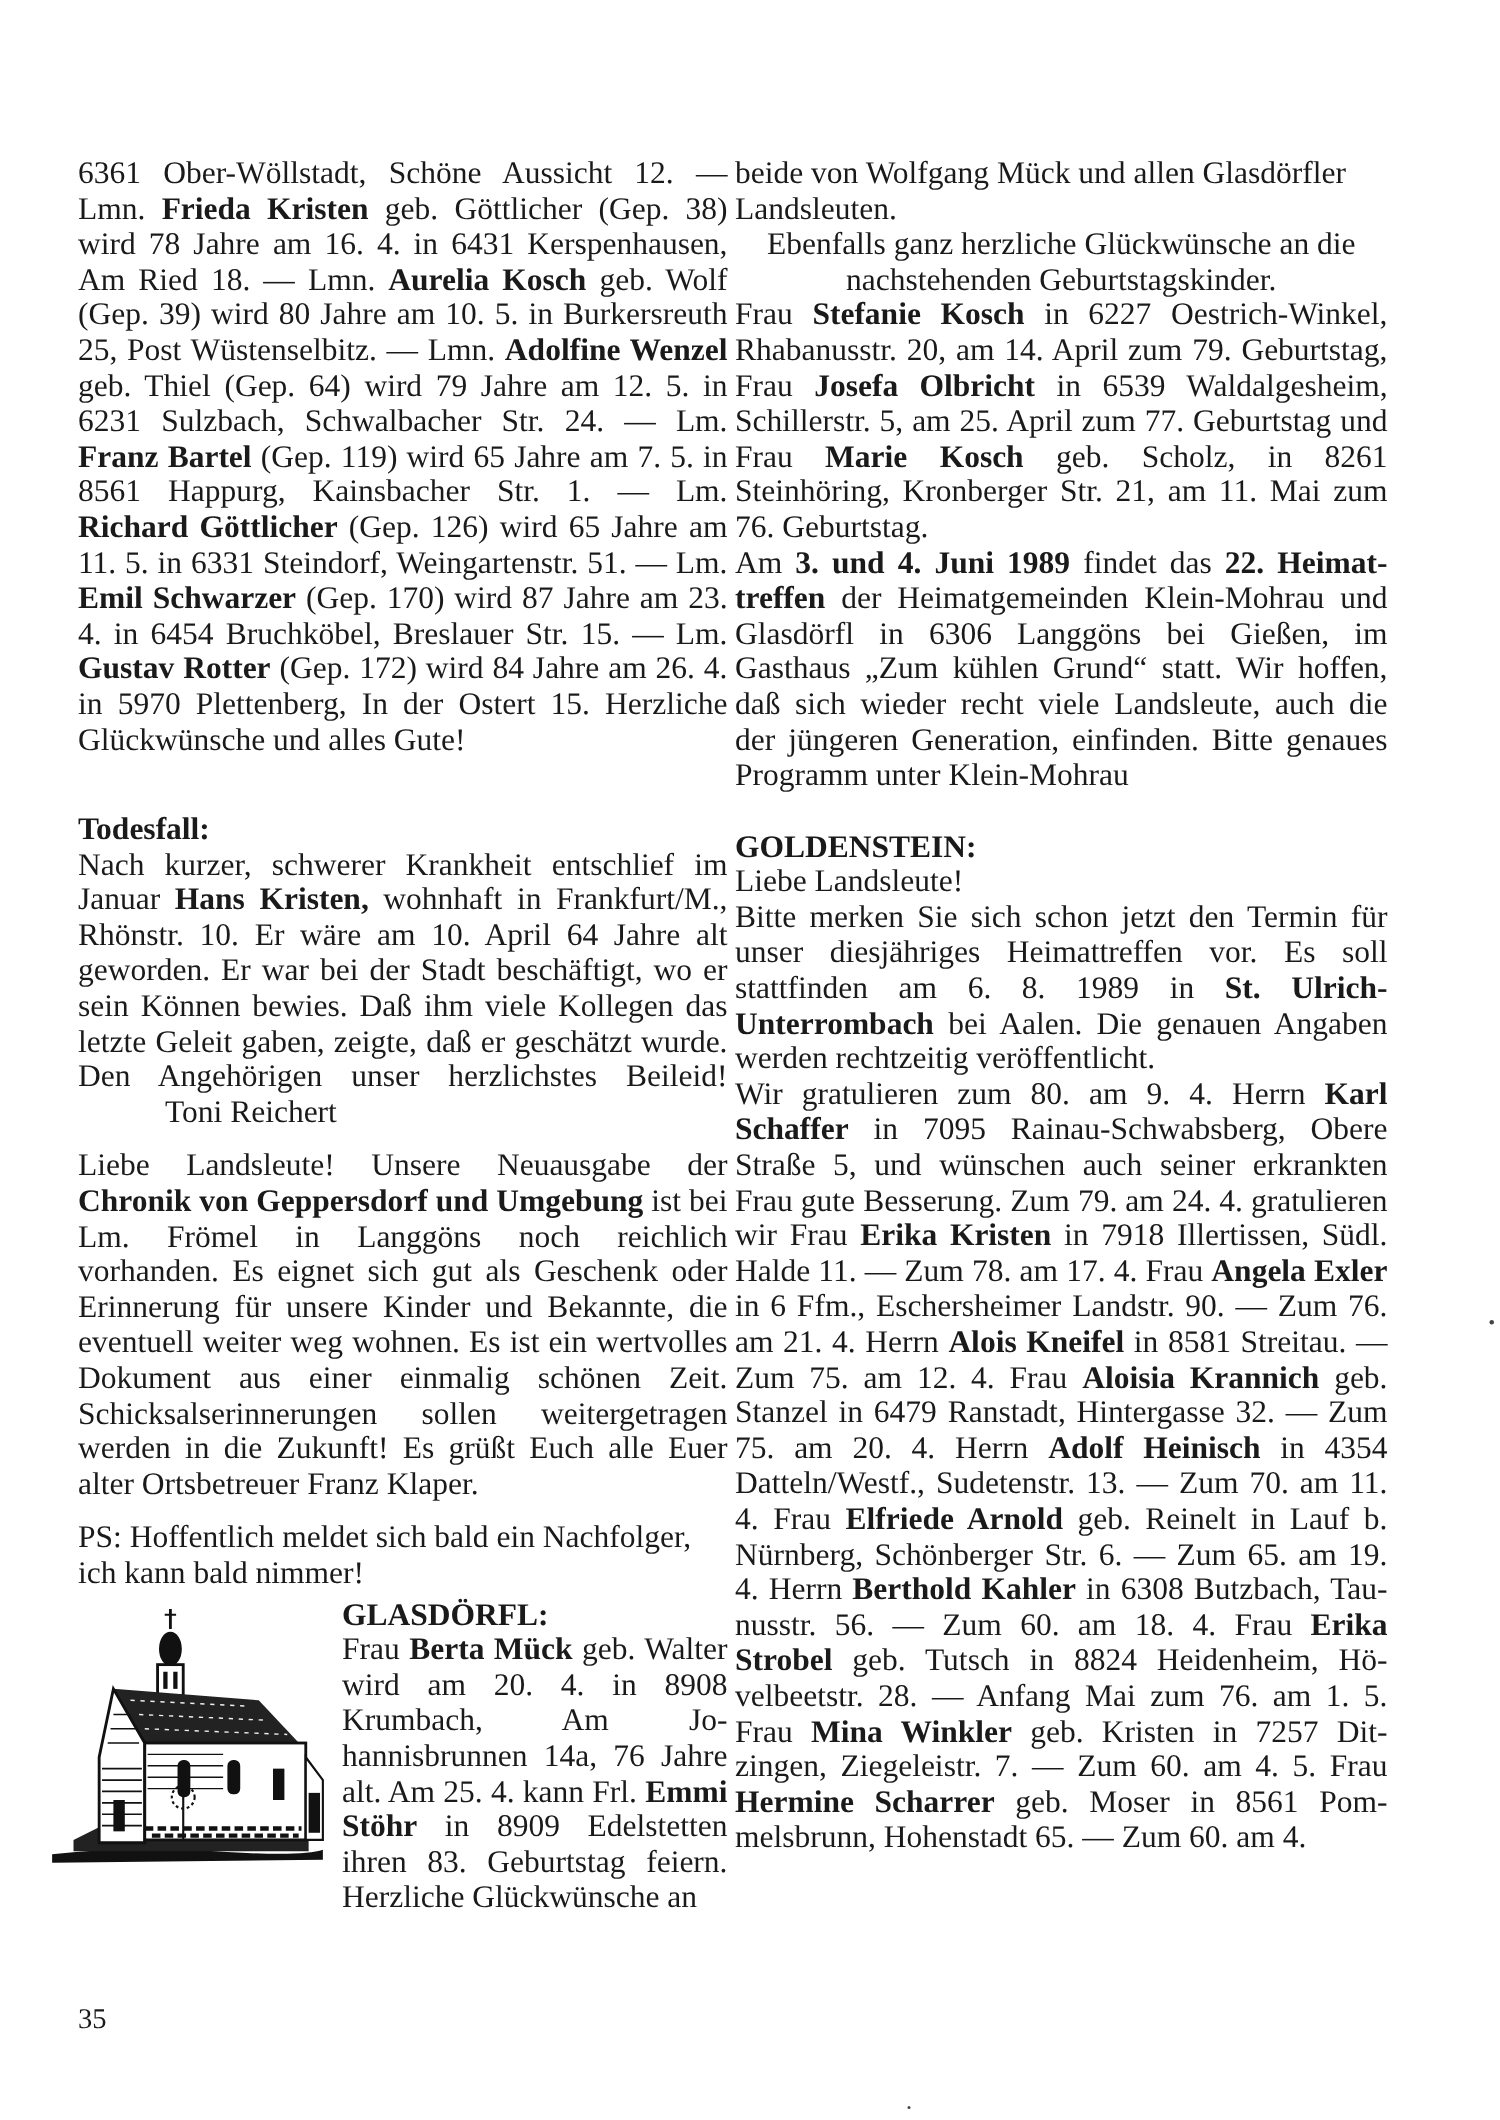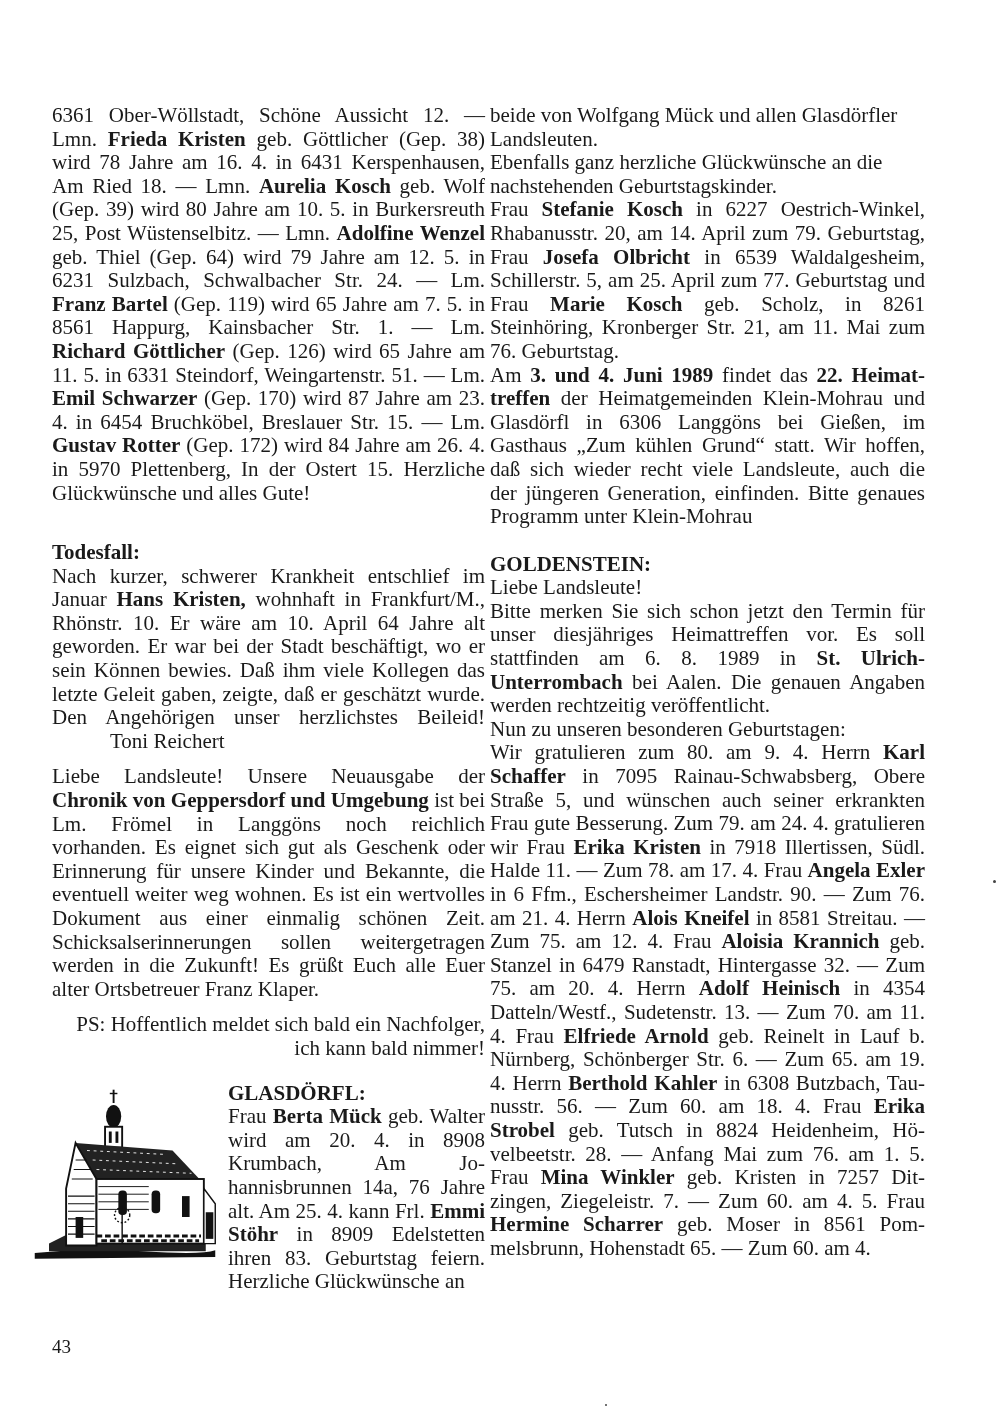--- a/index.html
+++ b/index.html
@@ -14,21 +14,21 @@
     text-align: justify; hyphens: manual;
   }
   .col-left { left: 52px; width: 433px; }
   .col-right { left: 490px; width: 435px; }
   .p { margin: 0; }
   .gap { margin-top: 12px; }
   .gap-lg { margin-top: 36px; }
   .heading { font-weight: bold; margin: 0; }
   b { font-weight: bold; }
   .sig-line { display: flex; justify-content: space-between; }
-  .church-wrap { position: relative; margin-top: 21px; }
+  .church-wrap { position: relative; margin-top: 4px; }
   .church {
     float: left; width: 190px; height: 190px;
     margin-left: -22px; margin-right: 8px; margin-top: 2px;
   }
   .page-number {
     position: absolute; left: 52px; top: 1336px;
     font-size: 19px;
   }
   .speck { position: absolute; background: #444; border-radius: 50%; }
 </style>
@@ -40,21 +40,21 @@
 
   <div class="gap-lg">
     <p class="heading">Todesfall:</p>
     <p class="p">
       <span>Nach kurzer, schwerer Krankheit entschlief im Januar <b>Hans Kristen,</b> wohnhaft in Frank­furt/M., Rhönstr. 10. Er wäre am 10. April 64 Jahre alt geworden. Er war bei der Stadt be­schäftigt, wo er sein Können bewies. Daß ihm viele Kollegen das letzte Geleit gaben, zeigte, daß er geschätzt wurde. Den Angehörigen un­ser herzlichstes Beileid!</span><span style="display:inline-block;width:58px"></span><span>Toni Reichert</span>
     </p>
   </div>
 
   <p class="p gap">Liebe Landsleute! Unsere Neuausgabe der <b>Chronik von Geppersdorf und Umgebung</b> ist bei Lm. Frömel in Langgöns noch reichlich vorhanden. Es eignet sich gut als Geschenk oder Erinnerung für unsere Kinder und Be­kannte, die eventuell weiter weg wohnen. Es ist ein wertvolles Dokument aus einer einmalig schönen Zeit. Schicksalserinnerungen sollen weitergetragen werden in die Zukunft! Es grüßt Euch alle Euer alter Ortsbetreuer Franz Klaper.</p>
 
-  <p class="p gap" style="text-align:right">PS: Hoffentlich meldet sich bald ein Nachfol­ger, ich kann bald nimmer!</p>
+  <p class="p gap" style="text-align:left">PS: Hoffentlich meldet sich bald ein Nachfol­ger, ich kann bald nimmer!</p>
 
   <div class="church-wrap">
     <svg class="church" viewBox="0 0 200 200">
 
       <path d="M5 178 Q60 172 120 176 T195 175 L195 182 L5 184 Z" fill="#111"></path>
       <path d="M20 168 L40 158 L60 162 L90 160 L120 163 L160 160 L185 168 L185 176 L20 176 Z" fill="#222"></path>
 
       <line x1="88" y1="6" x2="88" y2="20" stroke="#111" stroke-width="2"></line>
       <line x1="84" y1="10" x2="92" y2="10" stroke="#111" stroke-width="1.5"></line>
       <ellipse cx="88" cy="34" rx="8" ry="12" fill="#111"></ellipse>
@@ -83,29 +83,28 @@
 
       <path d="M70 160 L180 160 M75 165 L178 165" stroke="#111" stroke-width="3" stroke-dasharray="6 3"></path>
     </svg>
     <p class="heading">GLASDÖRFL:</p>
     <p class="p">Frau <b>Berta Mück</b> geb. Walter wird am 20. 4. in 8908 Krumbach, Am Jo­hannisbrunnen 14a, 76 Jahre alt. Am 25. 4. kann Frl. <b>Emmi Stöhr</b> in 8909 Edelstetten ihren 83. Ge­burtstag feiern. Herzliche Glückwünsche an</p>
   </div>
 </div>
 
 <div class="col col-right">
   <p class="p" style="text-align:left">beide von Wolfgang Mück und allen Glasdör­fler Landsleuten.</p>
-  <p class="p" style="text-align:left">Ebenfalls ganz herzliche Glückwünsche an die nachstehenden Geburtstagskinder.</p>
+  <p class="p" style="text-align:center">Ebenfalls ganz herzliche Glückwünsche an die nachstehenden Geburtstagskinder.</p>
   <p class="p">Frau <b>Stefanie Kosch</b> in 6227 Oestrich-Winkel, Rhabanusstr. 20, am 14. April zum 79. Ge­burtstag, Frau <b>Josefa Olbricht</b> in 6539 Waldal­gesheim, Schillerstr. 5, am 25. April zum 77. Geburtstag und Frau <b>Marie Kosch</b> geb. Scholz, in 8261 Steinhöring, Kronberger Str. 21, am 11. Mai zum 76. Geburtstag.</p>
   <p class="p">Am <b>3. und 4. Juni 1989</b> findet das <b>22. Heimat­treffen</b> der Heimatgemeinden Klein-Mohrau und Glasdörfl in 6306 Langgöns bei Gießen, im Gasthaus „Zum kühlen Grund“ statt. Wir hoffen, daß sich wieder recht viele Landsleute, auch die der jüngeren Generation, einfinden. Bitte genaues Programm unter Klein-Mohrau</p>
 
   <div class="gap-lg" style="margin-top:24px">
     <p class="heading">GOLDENSTEIN:</p>
     <p class="p">Liebe Landsleute!</p>
     <p class="p">Bitte merken Sie sich schon jetzt den Termin für unser diesjähriges Heimattreffen vor. Es soll stattfinden am 6. 8. 1989 in <b>St. Ulrich-Unterrombach</b> bei Aalen. Die genauen Anga­ben werden rechtzeitig veröffentlicht.</p>
-    <p class="p" style="text-align:left">Nun zu unseren besonderen Geburtstagen:</p>
     <p class="p">Wir gratulieren zum 80. am 9. 4. Herrn <b>Karl Schaffer</b> in 7095 Rainau-Schwabsberg, Obere Straße 5, und wünschen auch seiner erkrank­ten Frau gute Besserung. Zum 79. am 24. 4. gratulieren wir Frau <b>Erika Kristen</b> in 7918 Iller­tissen, Südl. Halde 11. — Zum 78. am 17. 4. Frau <b>Angela Exler</b> in 6 Ffm., Eschersheimer Landstr. 90. — Zum 76. am 21. 4. Herrn <b>Alois Kneifel</b> in 8581 Streitau. — Zum 75. am 12. 4. Frau <b>Aloisia Krannich</b> geb. Stanzel in 6479 Ranstadt, Hintergasse 32. — Zum 75. am 20. 4. Herrn <b>Adolf Heinisch</b> in 4354 Datteln/Westf., Sudetenstr. 13. — Zum 70. am 11. 4. Frau <b>El­friede Arnold</b> geb. Reinelt in Lauf b. Nürn­berg, Schönberger Str. 6. — Zum 65. am 19. 4. Herrn <b>Berthold Kahler</b> in 6308 Butzbach, Tau­nusstr. 56. — Zum 60. am 18. 4. Frau <b>Erika Strobel</b> geb. Tutsch in 8824 Heidenheim, Hö­velbeetstr. 28. — Anfang Mai zum 76. am 1. 5. Frau <b>Mina Winkler</b> geb. Kristen in 7257 Dit­zingen, Ziegeleistr. 7. — Zum 60. am 4. 5. Frau <b>Hermine Scharrer</b> geb. Moser in 8561 Pom­melsbrunn, Hohenstadt 65. — Zum 60. am 4.</p>
   </div>
 </div>
 
-<div class="page-number">43</div>
+<div class="page-number">35</div>
 
 <span class="speck" style="left:993px;top:880px;width:3px;height:3px"></span>
 <span class="speck" style="left:605px;top:1404px;width:2px;height:2px"></span>
 
 </body></html>

